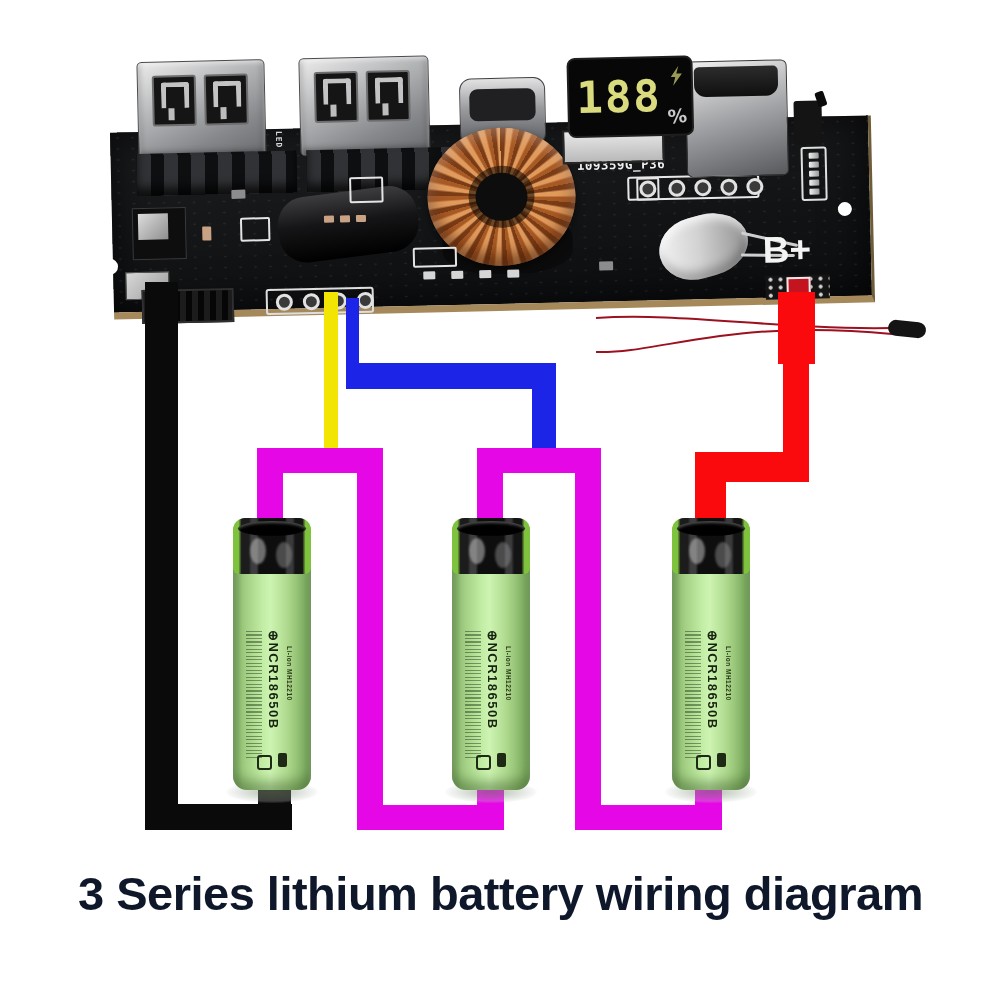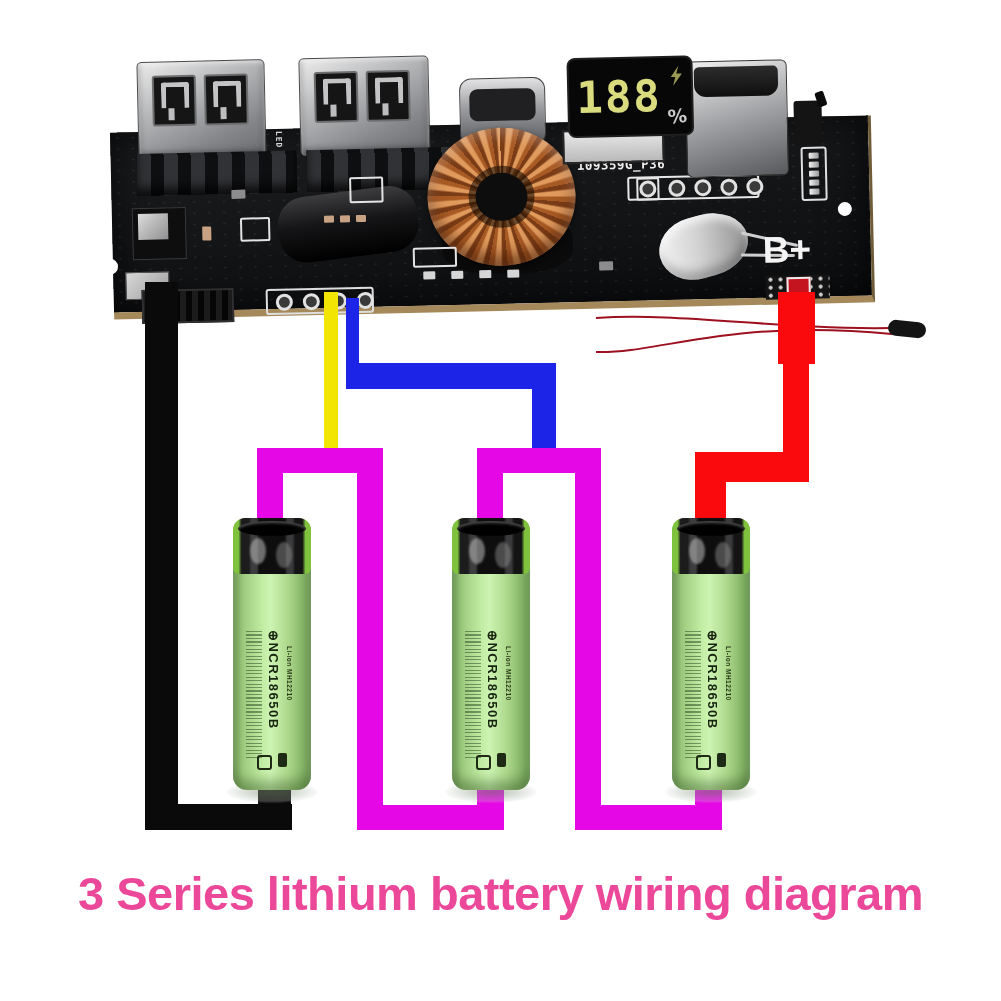--- a/index.html
+++ b/index.html
@@ -280,15 +280,15 @@
   <div class="battery" style="left:672px">
     <div class="bat-shadow"></div>
     <div class="bat-body"></div>
     <div class="bat-cap"></div>
     <div class="bat-micro"></div>
     <div class="bat-label"><span>⊕</span><span>NCR18650B</span></div>
     <div class="bat-sub">Li-ion MH12210</div>
     <div class="bat-certs"></div>
   </div>
 
-  <div class="title" style="color: #ec4899;">3 Series lithium battery wiring diagram</div>
+  <div class="title" style="color: #0f172a;">3 Series lithium battery wiring diagram</div>
 
 </div>
 
 </body></html>

